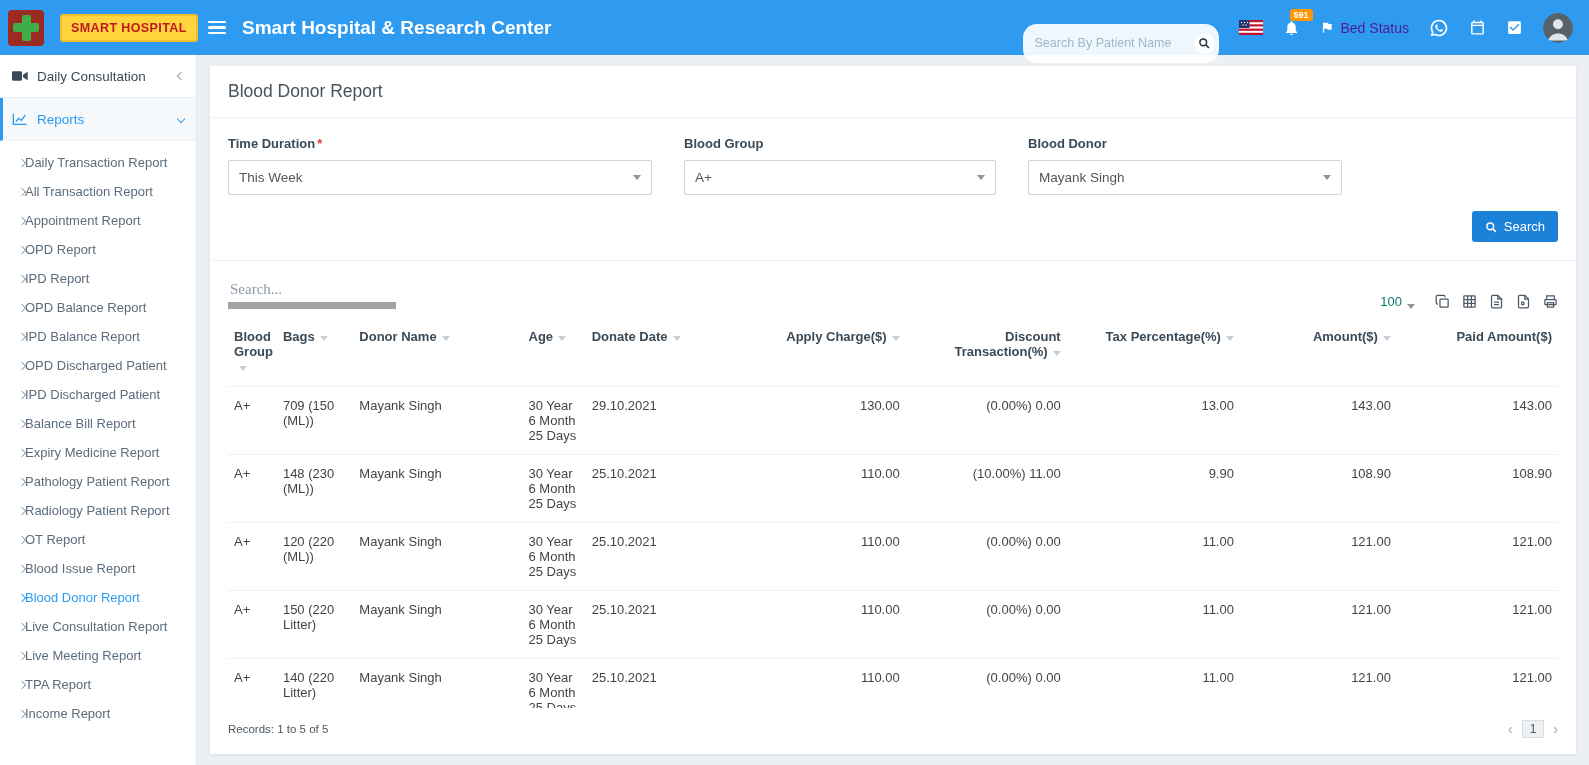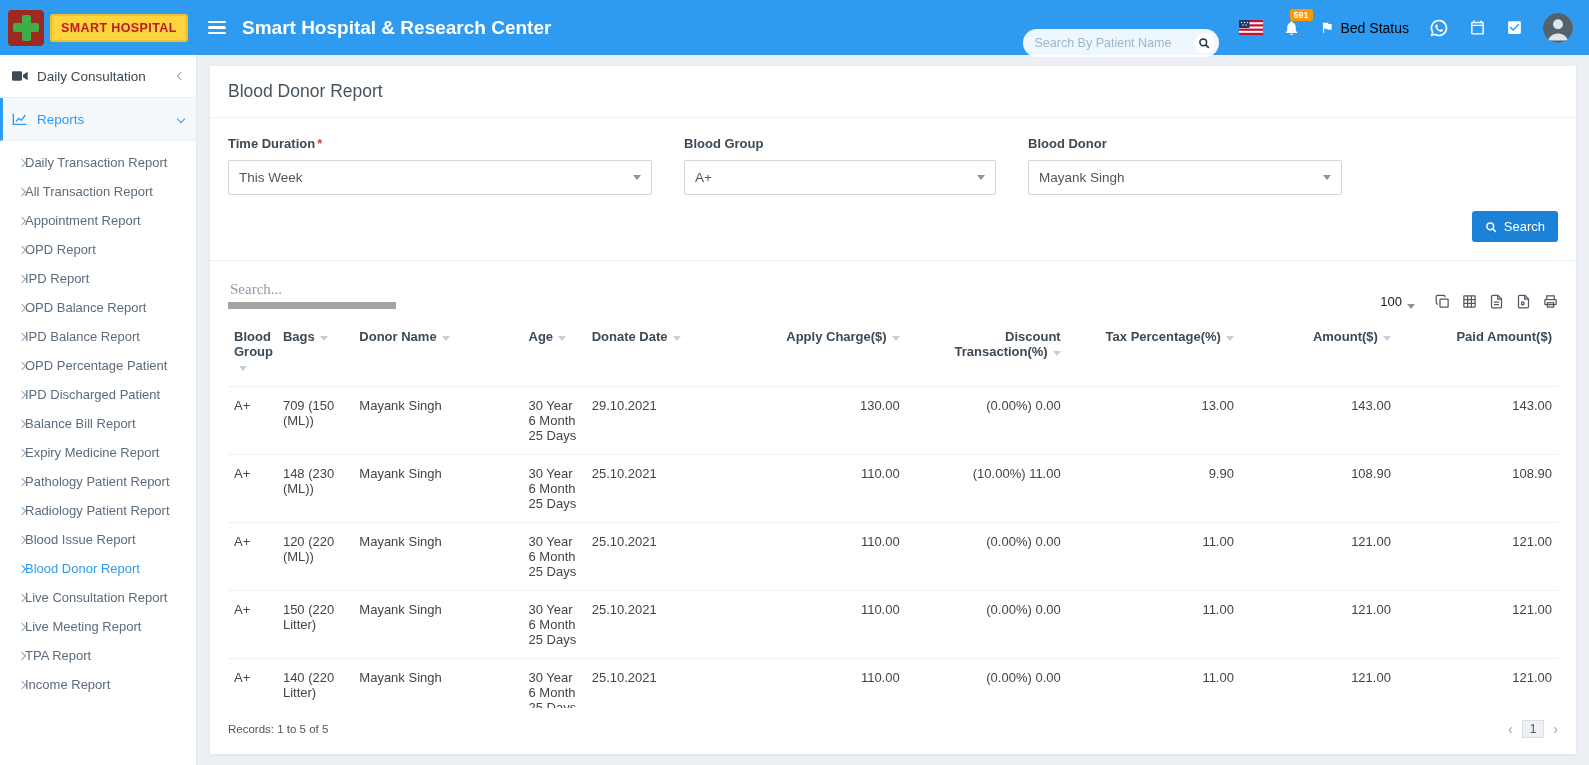--- a/index.html
+++ b/index.html
@@ -1,36 +1,36 @@
 <!DOCTYPE html>
 <html><head>
 <meta charset="utf-8">
 <style>
   * { margin:0; padding:0; box-sizing:border-box; }
   html,body { width:1589px; height:765px; }
   body { font-family:"Liberation Sans", sans-serif; font-size:13px; color:#333; background:#eceff3; overflow:hidden; }
 
   
   .topbar { height:55px; background:#2e9bf1; display:flex; align-items:center; }
-  .logo { width:200px; display:flex; align-items:center; gap:6px; padding-left:8px; flex-shrink:0; cursor:pointer; }
+  .logo { width:200px; display:flex; align-items:center; gap:16px; padding-left:8px; flex-shrink:0; cursor:pointer; }
   .logo-cross { width:36px; height:36px; background:#9c2a21; border-radius:4px; position:relative; flex-shrink:0; }
   .logo-cross::before { content:""; position:absolute; left:50%; top:5px; bottom:5px; width:9px; margin-left:-4.5px; background:#3fae49; border-radius:2px; }
   .logo-cross::after { content:""; position:absolute; top:50%; left:5px; right:5px; height:9px; margin-top:-4.5px; background:#3fae49; border-radius:2px; }
   .logo-band { background:#ffd43c; color:#c0181f; font-weight:bold; font-size:12.5px; letter-spacing:.4px; padding:5px 9px; border-radius:3px; border:2px solid #f0c02a; white-space:nowrap; }
   .hamburger { background:none; border:none; cursor:pointer; display:flex; flex-direction:column; gap:3px; padding:6px; margin:0 10px 0 2px; }
   .hbar { width:18px; height:2.5px; background:#fff; border-radius:2px; }
   .app-title { color:#fff; font-size:19px; font-weight:bold; white-space:nowrap; }
   .topbar-right { margin-left:auto; display:flex; align-items:center; gap:20px; padding-right:16px; }
-  .search-pill { display:flex; align-items:center; background:rgba(255,255,255,.92); border-radius:14px; height:28px; padding:0 4px 0 12px; width:196px;margin-top:31px; }
+  .search-pill { display:flex; align-items:center; background:rgba(255,255,255,.92); border-radius:14px; height:39px; padding:0 4px 0 12px; width:196px;margin-top:31px; }
   .search-pill input { border:none; outline:none; background:transparent; flex:1; font-size:12.5px; color:#333; font-family:inherit; min-width:0; }
   .search-pill input::placeholder { color:#9fb6c6; }
   .pill-btn { width:21px; height:21px; border-radius:50%; background:#fff; display:flex; align-items:center; justify-content:center; cursor:pointer; color:#22313f; flex-shrink:0; }
   .icon-btn { cursor:pointer; display:inline-flex; align-items:center; justify-content:center; position:relative; color:#fff; }
   .badge { position:absolute; top:-10px; left:7px; background:#ff9800; color:#fff; font-size:9px; font-weight:bold; padding:1px 4px; border-radius:3px; line-height:1.2; }
-  .bed-status { display:flex; align-items:center; gap:7px; color:#000000; font-size:14px; cursor:pointer; }
+  .bed-status { display:flex; align-items:center; gap:7px; color:#4c1d95; font-size:14px; cursor:pointer; }
   .avatar { width:30px; height:30px; border-radius:50%; overflow:hidden; cursor:pointer; flex-shrink:0; }
 
   
   .layout { display:flex; height:710px; }
   .sidebar { width:197px; background:#fff; border-right:1px solid #e3e8ed; overflow:hidden; flex-shrink:0; }
   .side-main { display:flex; align-items:center; gap:9px; height:43px; padding:0 12px; border-bottom:1px solid #eef2f5; color:#3b4a56; font-size:13.5px; cursor:pointer; }
   .side-main .grow { flex:1; }
   .side-main.active { color:#2e9bf1; background:#f6f9fc; border-left:3px solid #2e9bf1; padding-left:9px; }
   .sub-list { padding:7px 0; }
   .sub-item { display:flex; align-items:center; height:29px; padding:0 8px 0 19px; color:#5c6c7c; font-size:13px; cursor:pointer; white-space:nowrap; }
@@ -52,21 +52,21 @@
   .w1 { width:424px; } .w2 { width:312px; } .w3 { width:314px; }
   .dcaret { width:0; height:0; border-left:4.5px solid transparent; border-right:4.5px solid transparent; border-top:5.5px solid #8a96a2; flex-shrink:0; }
   .btn-row { display:flex; justify-content:flex-end; padding:16px 18px 18px; border-bottom:1px solid #eef1f4; }
   .btn-search { display:inline-flex; align-items:center; gap:7px; background:#1c82d8; color:#fff; border:none; border-radius:3px; height:31px; padding:0 13px; font-size:13px; cursor:pointer; font-family:inherit; }
 
   
   .ttoolbar { display:flex; align-items:flex-end; justify-content:space-between; padding:16px 18px 6px; }
   .tsearch { border:none; border-bottom:7px solid #a3a3a3; width:168px; font-size:15px; color:#555; padding:4px 2px; outline:none; font-family:Liberation Serif, serif; }
   .tsearch::placeholder { color:#8d9aa7; }
   .tools { display:flex; align-items:center; gap:12px; }
-  .psize { display:flex; align-items:flex-end; gap:5px; font-size:13px; color:#0f172a; cursor:pointer; margin-right:8px; }
+  .psize { display:flex; align-items:flex-end; gap:5px; font-size:13px; color:#0f766e; cursor:pointer; margin-right:8px; }
   .tool-icon { cursor:pointer; color:#4c5a67; display:inline-flex; }
   .tblwrap { padding:4px 18px 0; flex:1; overflow:hidden; }
   table { width:100%; border-collapse:collapse; table-layout:fixed; }
   th { font-weight:bold; color:#3b4a56; font-size:13px; text-align:left; padding:10px 6px 12px; vertical-align:top; cursor:pointer; }
   th.num, td.num { text-align:right; }
   td { font-size:13px; color:#444; padding:11px 6px; vertical-align:top; border-top:1px solid #eef1f3; overflow-wrap:break-word; }
   .sort { display:inline-block; width:0; height:0; border-left:4px solid transparent; border-right:4px solid transparent; border-top:5px solid #c6cfd8; margin-left:5px; }
   .tfooter { display:flex; align-items:center; justify-content:space-between; padding:12px 18px 16px; }
   .records { font-size:11.5px; color:#4a565f; }
   .pager { display:flex; align-items:center; gap:9px; color:#9aa7b2; font-size:14px; }
@@ -212,41 +212,45 @@
         <div class="sub-item">
             <i class="chev r"></i>
             <span>OPD Balance Report</span>
           </div>
         <div class="sub-item">
             <i class="chev r"></i>
             <span>IPD Balance Report</span>
           </div>
         <div class="sub-item">
             <i class="chev r"></i>
-            <span>OPD Percentage Patient</span>
+            <span>OPD Discharged Patient</span>
           </div>
         <div class="sub-item">
             <i class="chev r"></i>
             <span>IPD Discharged Patient</span>
           </div>
         <div class="sub-item">
             <i class="chev r"></i>
             <span>Balance Bill Report</span>
           </div>
         <div class="sub-item">
             <i class="chev r"></i>
             <span>Expiry Medicine Report</span>
           </div>
         <div class="sub-item">
             <i class="chev r"></i>
             <span>Pathology Patient Report</span>
           </div>
         <div class="sub-item">
             <i class="chev r"></i>
             <span>Radiology Patient Report</span>
+          </div>
+        <div class="sub-item">
+            <i class="chev r"></i>
+            <span>OT Report</span>
           </div>
         <div class="sub-item">
             <i class="chev r"></i>
             <span>Blood Issue Report</span>
           </div>
         <div class="sub-item active">
             <i class="chev r"></i>
             <span>Blood Donor Report</span>
           </div>
         <div class="sub-item">

